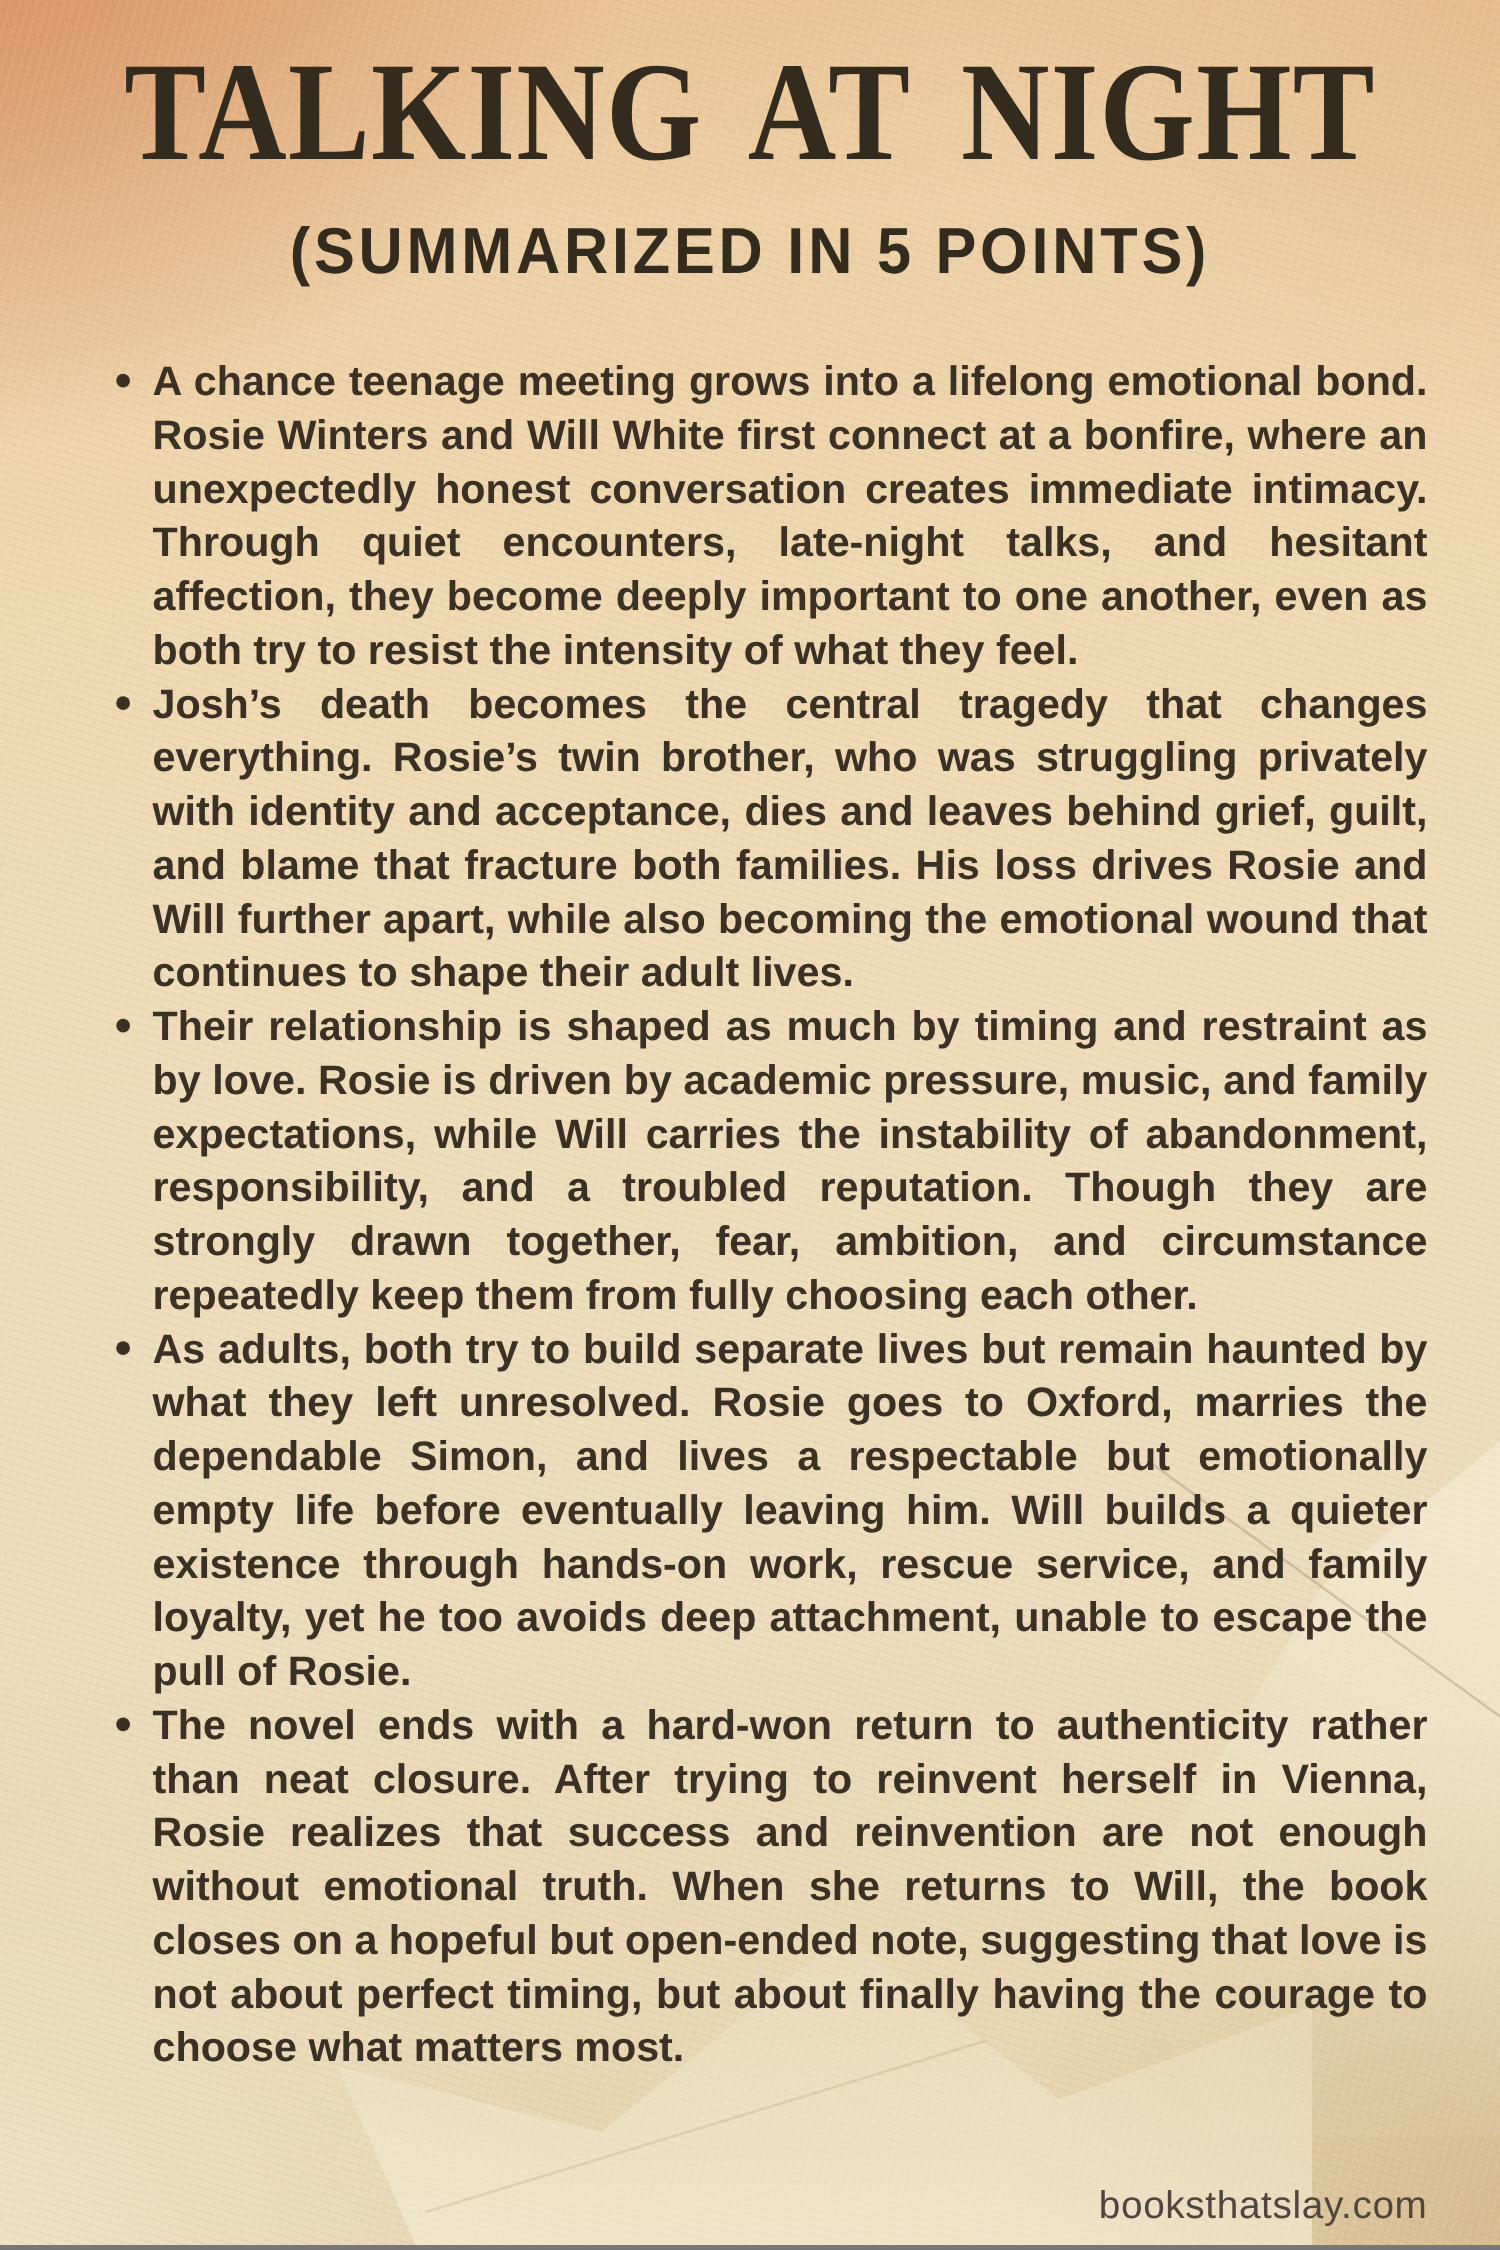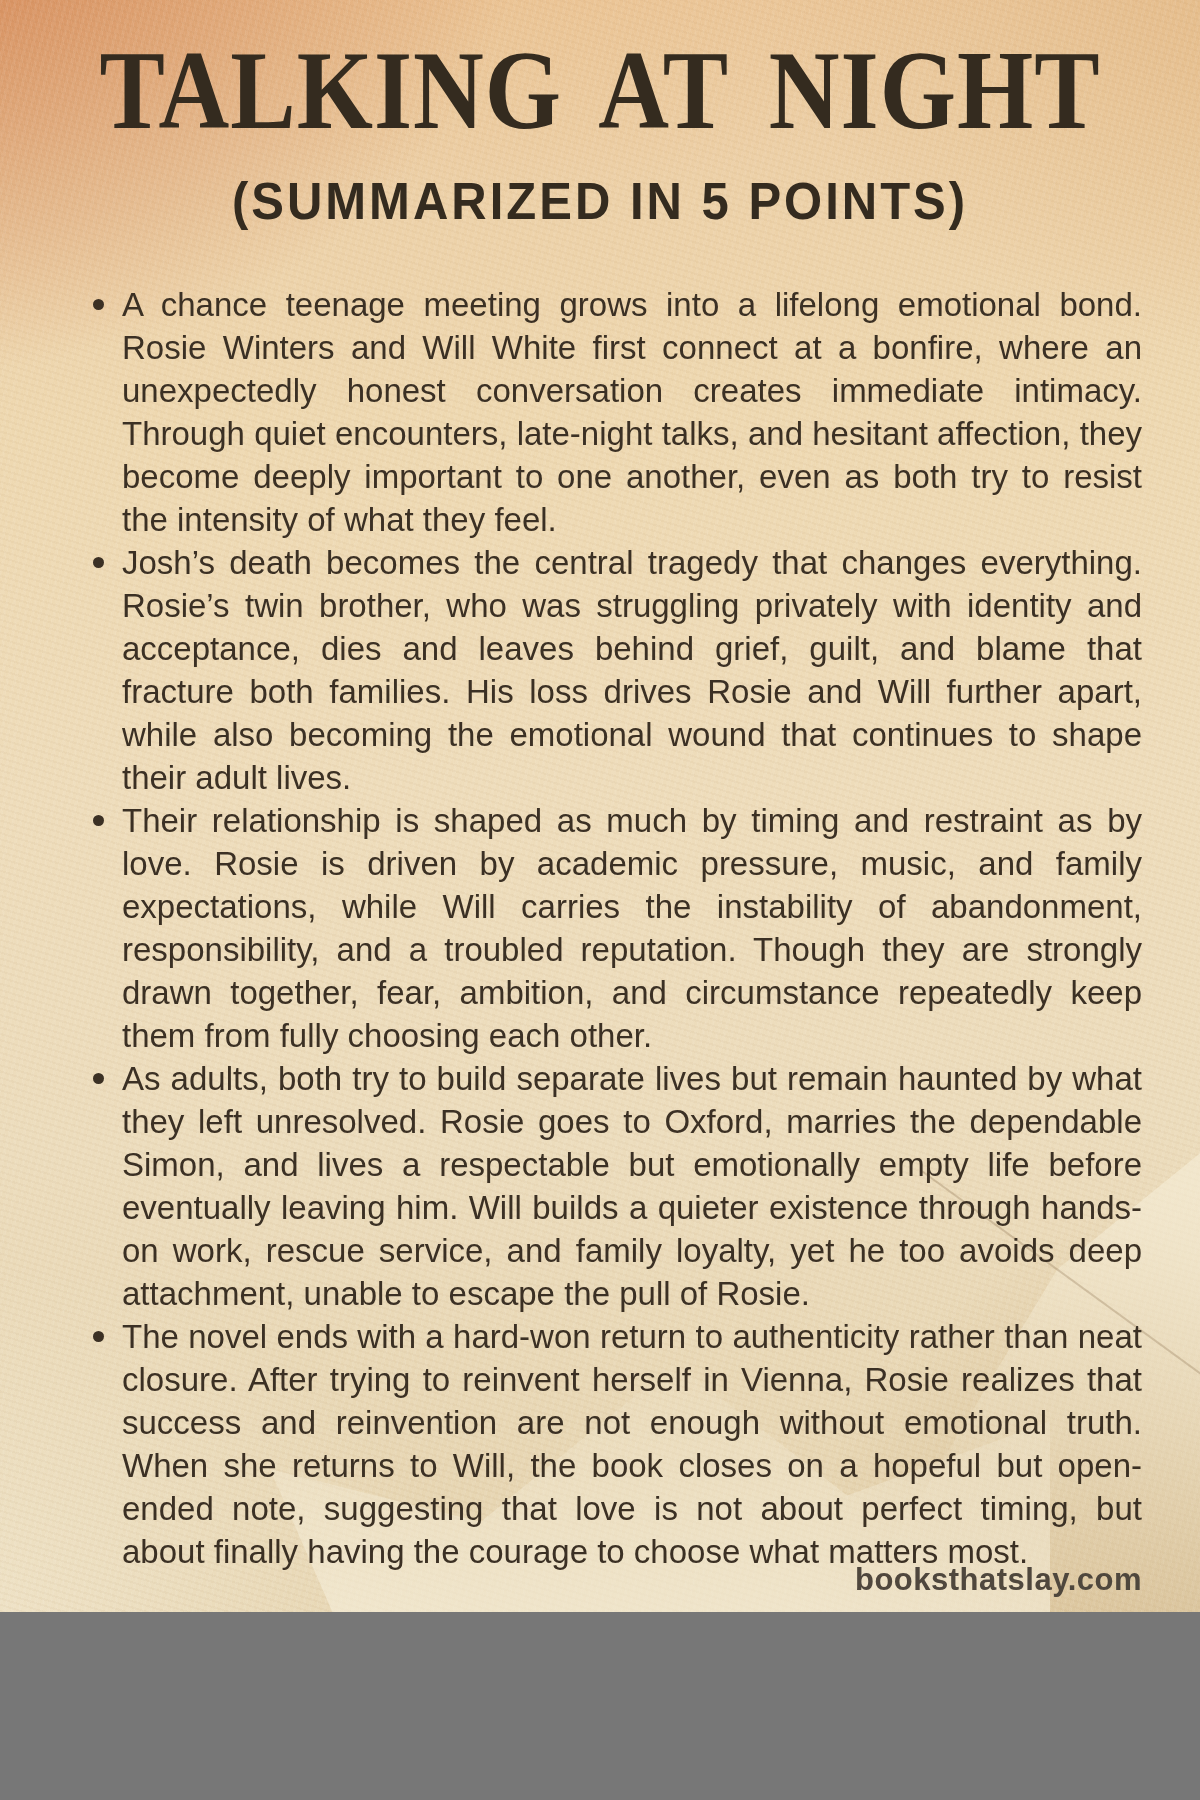--- a/index.html
+++ b/index.html
@@ -1,18 +1,18 @@
 <!DOCTYPE html>
 <html style="--title-text: #342b1f; --body-text: #3b3024; --watermark-text: #4f473d; --bg-orange: #cd7f4e; --bg-peach: #e9c193; --bg-beige: #ebd7b2; --bg-cream: #ece3c6; --bg-tan: #d9c29a;"><head>
 <meta charset="utf-8">
 <style>
   html,body{margin:0;padding:0;background:#777;}
   .page{
     position:relative;
-    width:1200px;height:1612px;
+    width:1200px;height:1796px;
     margin:0 auto;
     overflow:hidden;
     font-family:"Liberation Sans","DejaVu Sans",sans-serif;
     background:
       radial-gradient(1000px 760px at -8% -6%, rgba(198,94,40,0.68), rgba(198,94,40,0) 62%),
       radial-gradient(820px 560px at 42% -12%, rgba(233,180,120,0.55), rgba(233,180,120,0) 70%),
       radial-gradient(920px 660px at 112% -4%, rgba(219,165,104,0.50), rgba(219,165,104,0) 65%),
       radial-gradient(880px 720px at 112% 100%, rgba(176,136,78,0.42), rgba(176,136,78,0) 62%),
       radial-gradient(920px 700px at -6% 104%, rgba(247,240,220,0.60), rgba(247,240,220,0) 60%),
       linear-gradient(178deg,#ebc99e 0%,#eed8b0 26%,#eedcba 48%,#ecdcbc 70%,#e5d3ae 100%);
@@ -63,35 +63,35 @@
     color:var(--title-text,#342b1f);
     transform:scaleY(1.06);
     transform-origin:center top;
   }
   ul.points{
     margin:58px 58px 0 92px;
     padding:0;
     list-style:none;
     font-size:33px;
     line-height:43px;
-    font-weight:400;
+    font-weight:700;
     text-align:justify;
     color:var(--body-text,#3b3024);
   }
   ul.points li{position:relative;padding-left:30px;}
   ul.points li::before{
     content:"";
     position:absolute;left:1px;top:16px;
     width:11px;height:11px;border-radius:50%;
     background:var(--body-text,#3b3024);
   }
   .watermark{
     position:absolute;z-index:2;
     right:58px;bottom:14px;
-    font-weight:700;font-size:31px;
+    font-weight:400;font-size:31px;
     letter-spacing:0.5px;
     color:var(--watermark-text,#4f473d);
   }
 </style>
 </head>
 <body>
 
 <div class="page">
   <div class="texture"></div>
   <div class="patch patch-right"></div>

